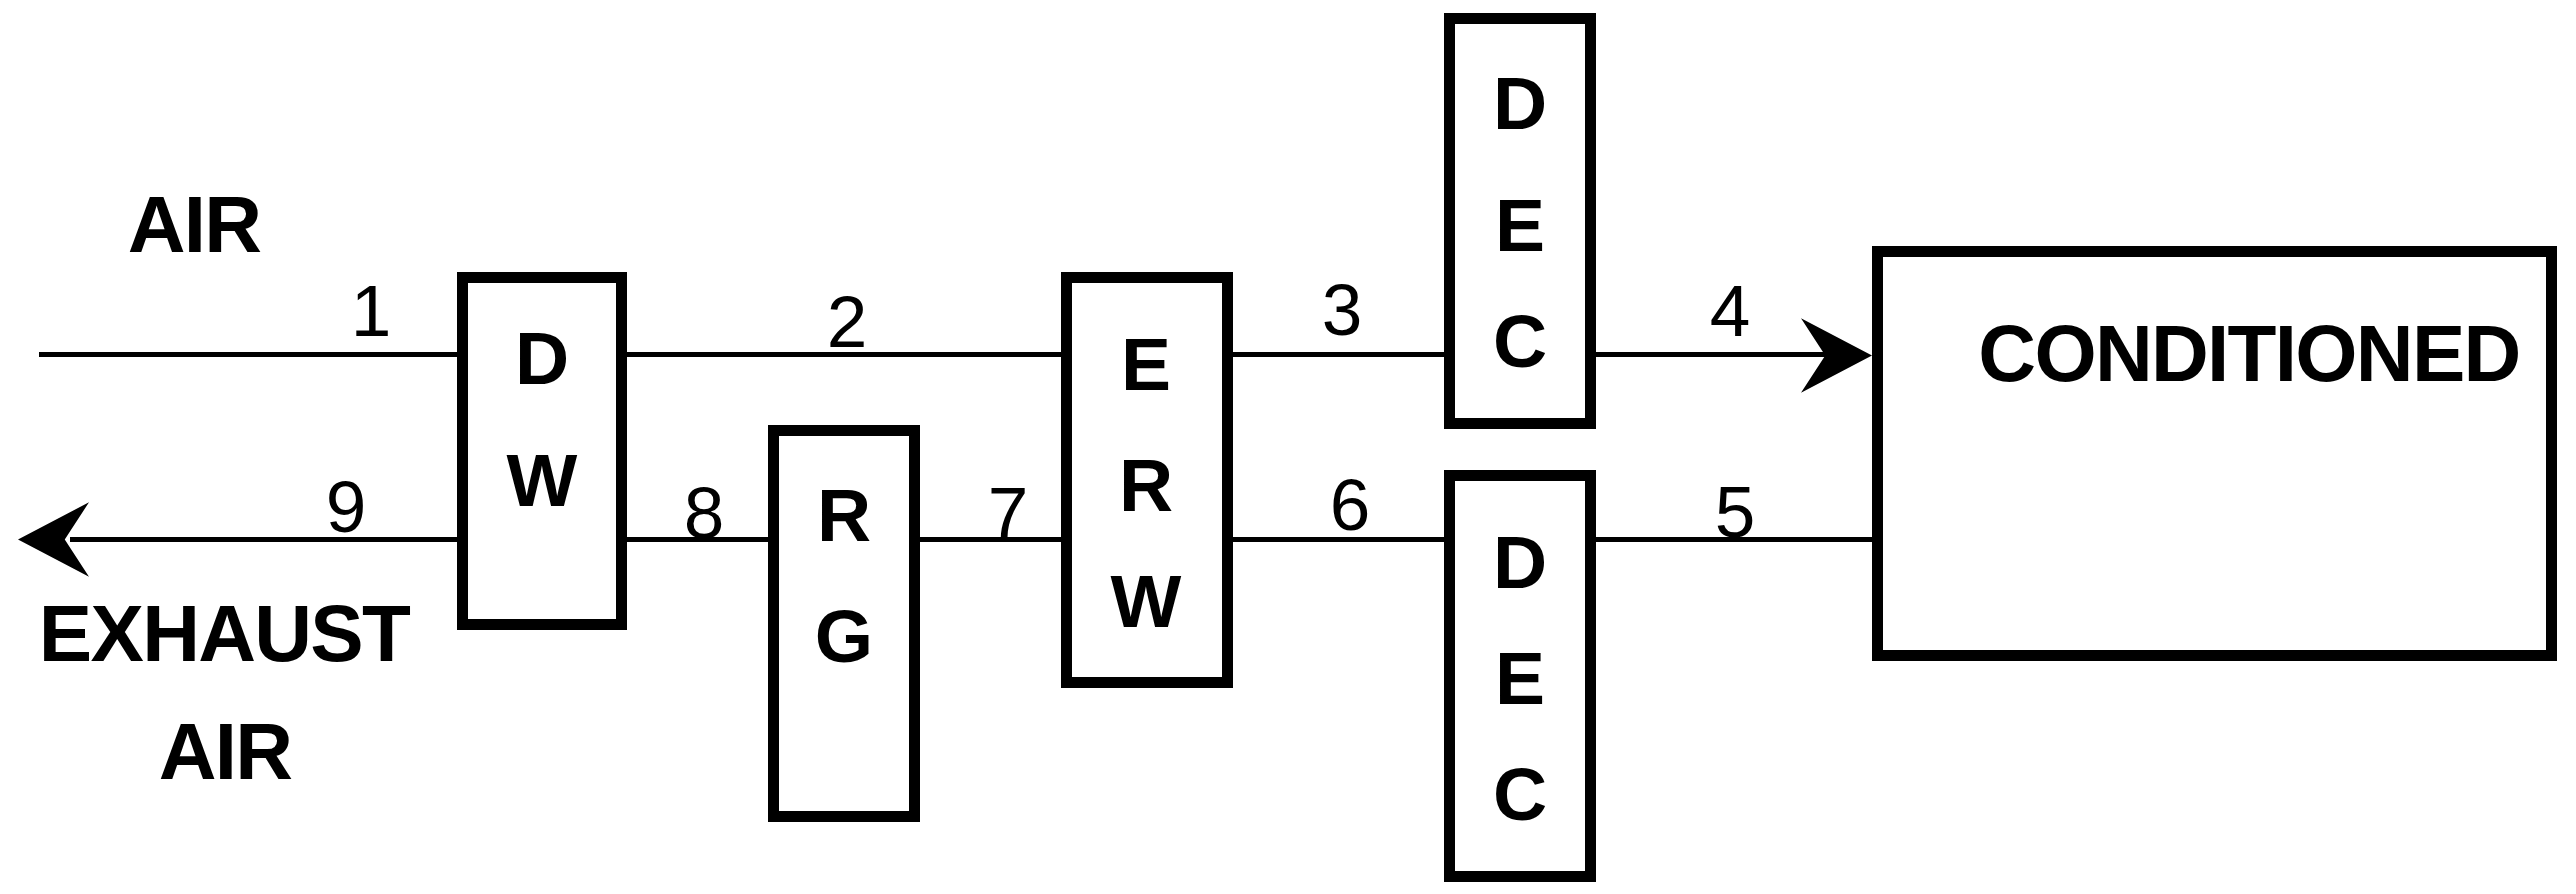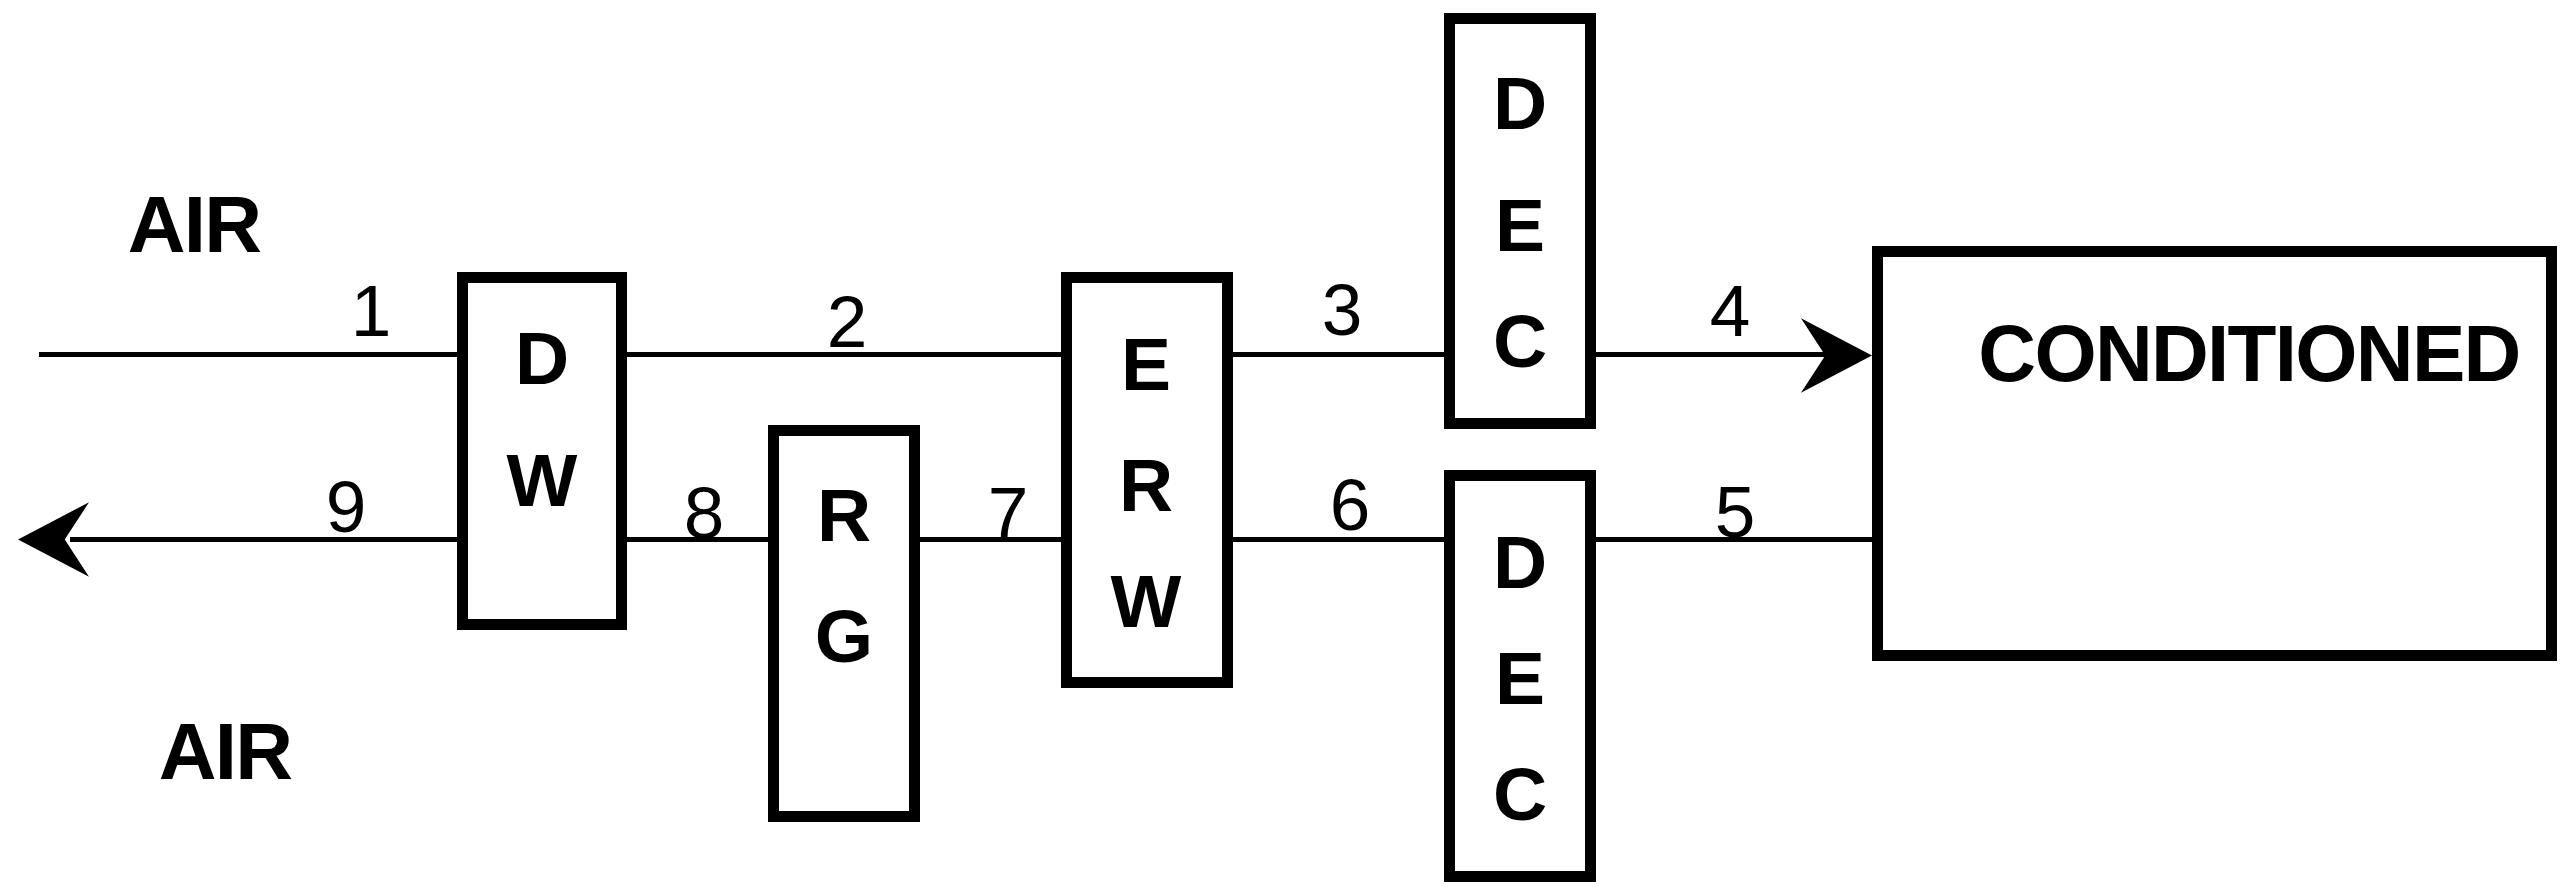--- a/index.html
+++ b/index.html
@@ -59,20 +59,21 @@
   <div class="box" style="left:1872px; top:246px; width:685px; height:415px;"></div>
 
   <svg class="arrow" style="left:1801px; top:318px;" width="71" height="75" viewBox="0 0 82 86">
     <polygon points="82,43 0,0 28,43 0,86"></polygon>
   </svg>
   <svg class="arrow" style="left:18.3px; top:502px;" width="71" height="75" viewBox="0 0 82 86">
     <polygon points="0,43 82,0 54,43 82,86"></polygon>
   </svg>
 
   <div class="glyph header" style="left:194px;  top:185px;">AIR</div>
+  <div class="glyph header" style="left:224px;  top:594px;">EXHAUST</div>
   <div class="glyph header" style="left:225px;  top:712px;">AIR</div>
   <div class="glyph header" style="left:2215px; top:314px;margin-left:34px;">CONDITIONED</div>
 
   <div class="glyph letter" style="left:542px; top:321px;">D</div>
   <div class="glyph letter" style="left:542px; top:443px;">W</div>
 
   <div class="glyph letter" style="left:844px; top:478px;">R</div>
   <div class="glyph letter" style="left:844px; top:599px;">G</div>
 
   <div class="glyph letter" style="left:1146px; top:327px;">E</div>

